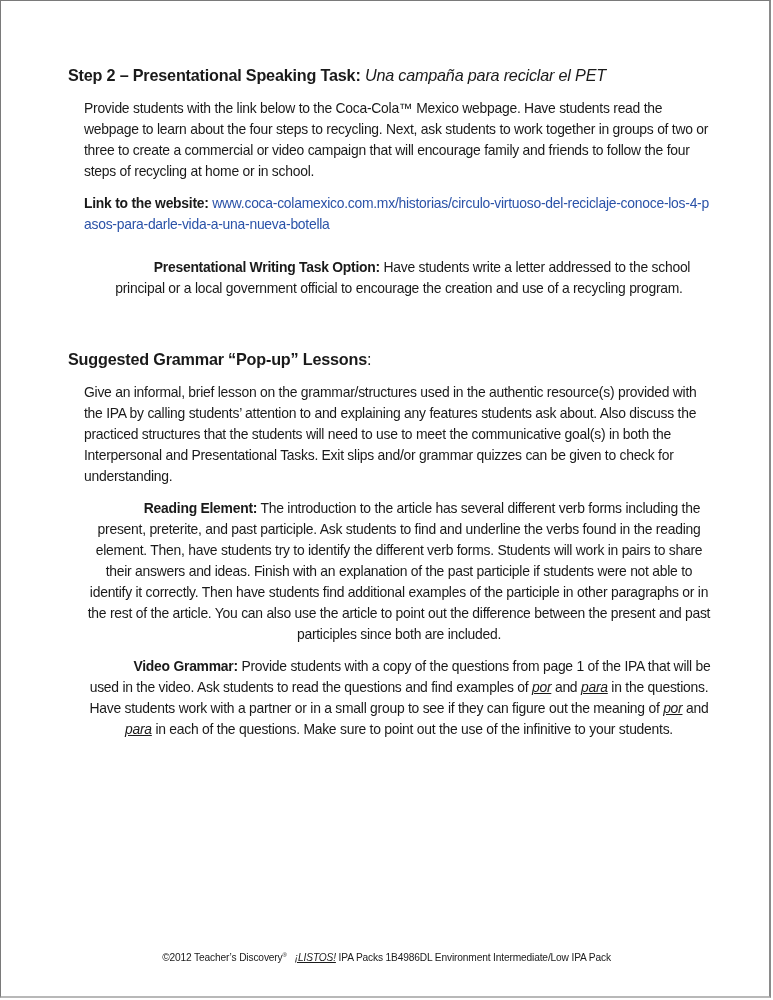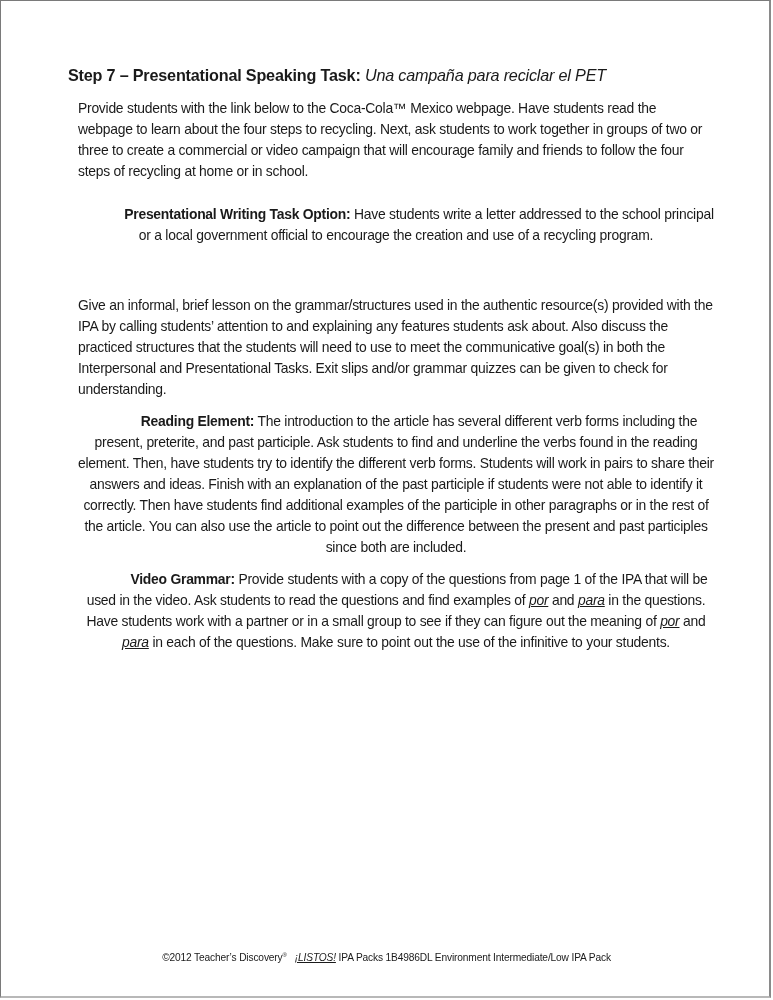--- a/index.html
+++ b/index.html
@@ -41,21 +41,21 @@
       letter-spacing: -0.2px;
     }
     .heading .italic-part {
       font-weight: normal;
       font-style: italic;
     }
     .heading .colon-normal {
       font-weight: normal;
     }
     p {
-      margin: 0 0 11px 10px;
+      margin: 0 0 11px 16px;
     }
     .bold { font-weight: bold; }
     .it { font-style: italic; text-decoration: underline; }
     .indent { text-indent: 46px; text-align: center; }
     .link {
       color: #2a52a8;
       text-decoration: none;
       word-break: break-all;
     }
     .spacer-lg { height: 38px; }
@@ -74,34 +74,41 @@
     .footer sup { font-size: 6px; vertical-align: 4px; }
   </style>
 </head>
 <body>
 
 <div class="page-frame"></div>
 
 <div class="content">
 
   <h2 class="heading">
-    <span>Step 7 – Presentational Speaking Task:</span>
+    <span>Step 2 – Presentational Speaking Task:</span>
     <span class="italic-part">Una campaña para reciclar el PET</span>
   </h2>
 
   <p>Provide students with the link below to the Coca-Cola™ Mexico webpage. Have students read the webpage to learn about the four steps to recycling. Next, ask students to work together in groups of two or three to create a commercial or video campaign that will encourage family and friends to follow the four steps of recycling at home or in school.</p>
 
+  <p>
+    <span class="bold">Link to the website:</span>
+    <a class="link">www.coca-colamexico.com.mx/historias/circulo-virtuoso-del-reciclaje-conoce-los-4-pasos-para-darle-vida-a-una-nueva-botella</a>
+  </p>
 
   <p class="indent" style="margin-top:22px;">
     <span class="bold">Presentational Writing Task Option:</span>
     <span>Have students write a letter addressed to the school principal or a local government official to encourage the creation and use of a recycling program.</span>
   </p>
 
   <div class="spacer-lg"></div>
 
+  <h2 class="heading">
+    <span>Suggested Grammar “Pop-up” Lessons</span><span class="colon-normal">:</span>
+  </h2>
 
   <p>Give an informal, brief lesson on the grammar/structures used in the authentic resource(s) provided with the IPA by calling students’ attention to and explaining any features students ask about. Also discuss the practiced structures that the students will need to use to meet the communicative goal(s) in both the Interpersonal and Presentational Tasks. Exit slips and/or grammar quizzes can be given to check for understanding.</p>
 
   <p class="indent">
     <span class="bold">Reading Element:</span>
     <span>The introduction to the article has several different verb forms including the present, preterite, and past participle. Ask students to find and underline the verbs found in the reading element. Then, have students try to identify the different verb forms. Students will work in pairs to share their answers and ideas. Finish with an explanation of the past participle if students were not able to identify it correctly. Then have students find additional examples of the participle in other paragraphs or in the rest of the article. You can also use the article to point out the difference between the present and past participles since both are included.</span>
   </p>
 
   <p class="indent">
     <span class="bold">Video Grammar:</span>

